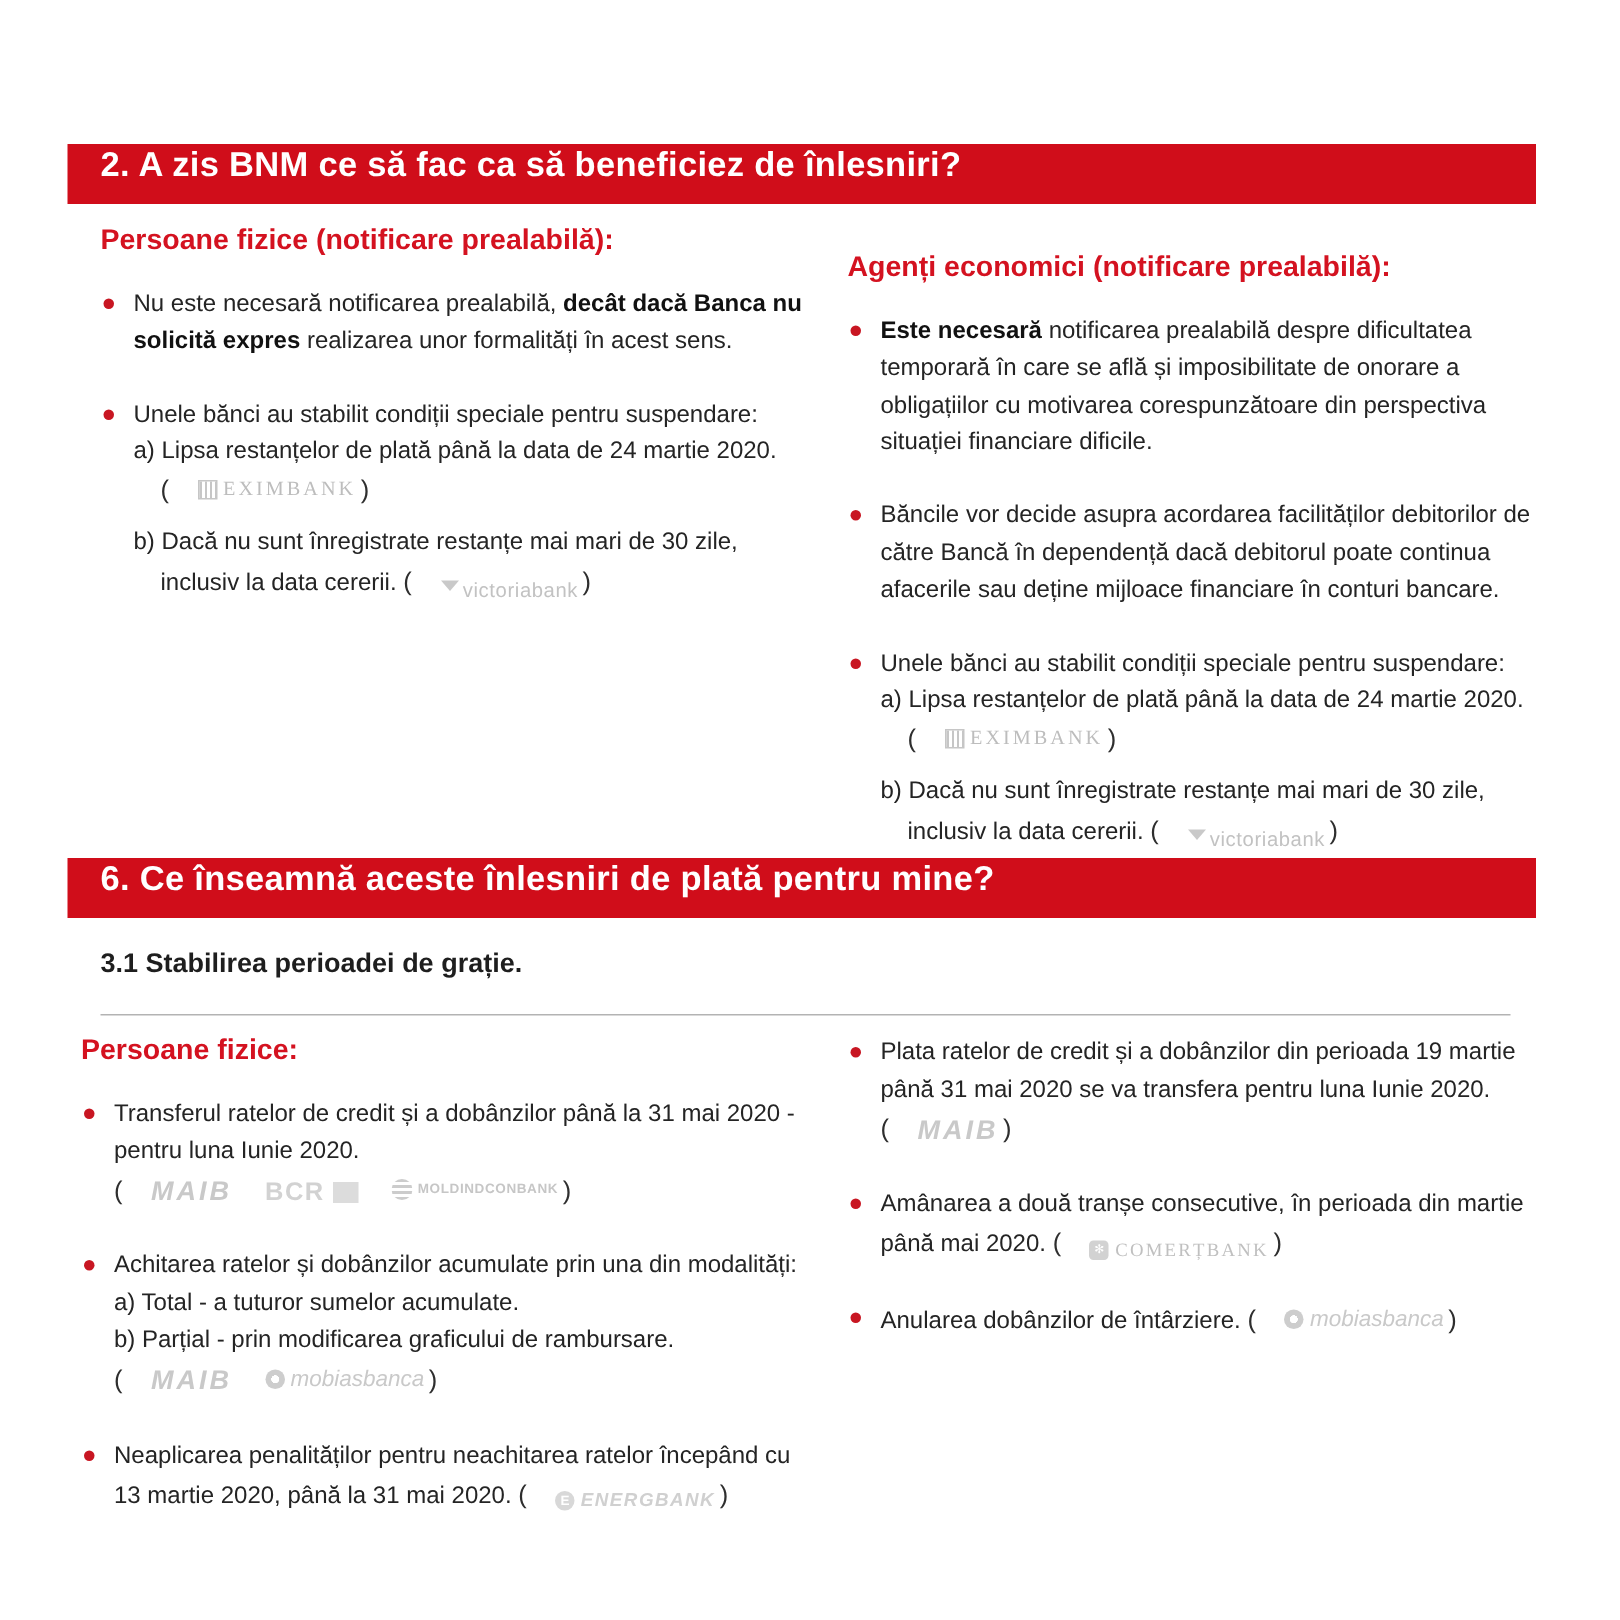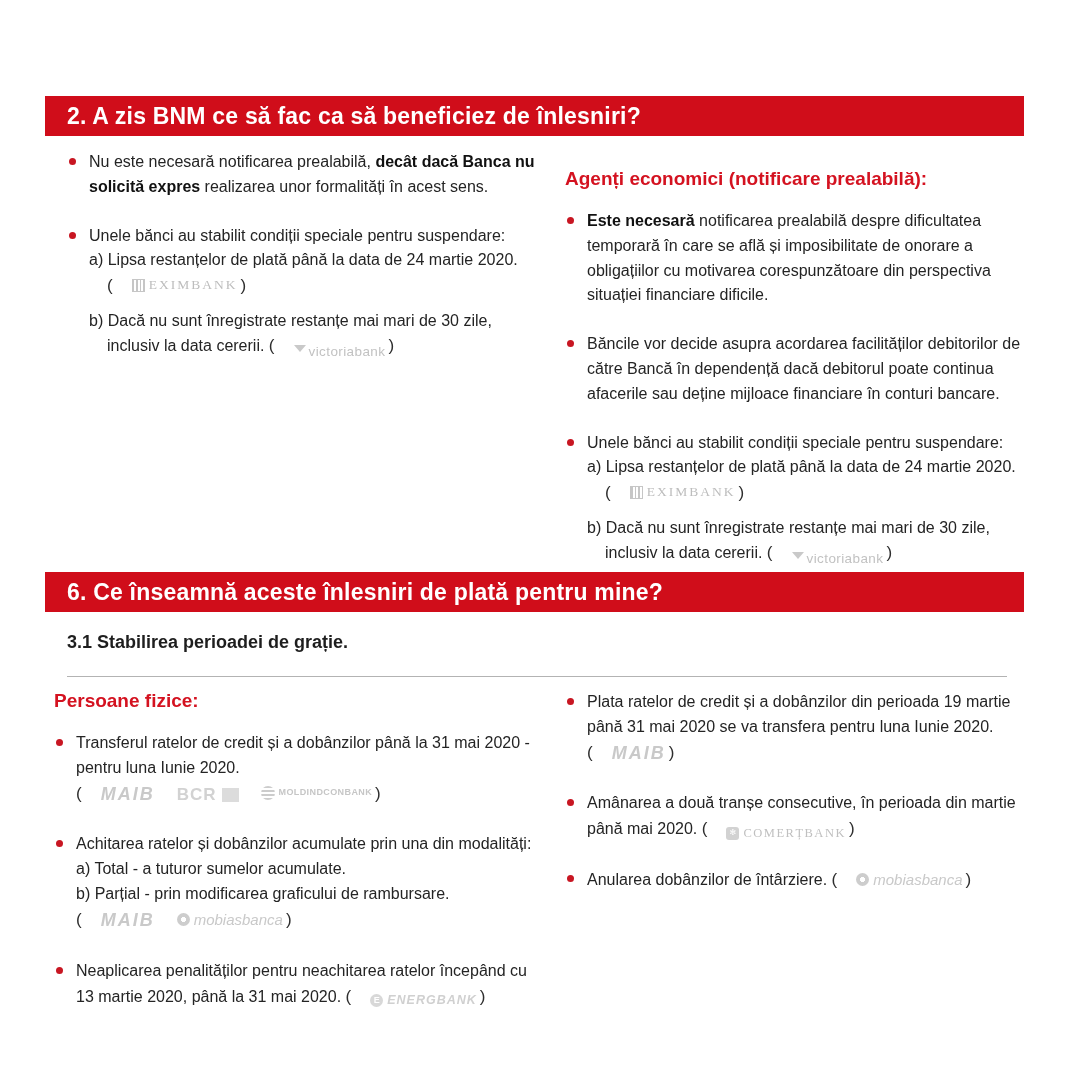--- a/index.html
+++ b/index.html
@@ -1,19 +1,19 @@
 <!DOCTYPE html>
 <html><head>
 <meta charset="utf-8">
 <style>
   html,body{margin:0;padding:0;background:#ffffff;}
   .page{position:relative;width:1080px;height:1080px;background:#ffffff;overflow:hidden;
         font-family:"Liberation Sans",sans-serif;color:#242424;}
   .banner{position:absolute;left:45px;width:979px;height:40px;background:#d00d1a;
-          display:flex;align-items:center;box-sizing:border-box;padding-left:22px;}
+          display:flex;box-sizing:border-box;padding-left:22px;}
   .banner-title{color:#ffffff;font-weight:bold;font-size:23px;letter-spacing:.2px;white-space:nowrap;}
   #banner-2{top:96px;}
   #banner-3{top:572px;}
   .col{position:absolute;}
   #s2-left{left:67px;top:150px;width:478px;}
   #s2-right{left:565px;top:168px;width:468px;}
   #s3-left{left:54px;top:690px;width:478px;}
   #s3-right{left:565px;top:690px;width:468px;}
   .col-heading{color:#d41220;font-weight:bold;font-size:19px;margin-bottom:19px;}
   .item{display:flex;margin-bottom:24px;font-size:16px;line-height:1.55;}
@@ -53,20 +53,21 @@
 </head>
 <body>
 
 <div class="page">
 
   <div class="banner" id="banner-2">
     <span class="banner-title">2. A zis BNM ce să fac ca să beneficiez de înlesniri?</span>
   </div>
 
   <div class="col" id="s2-left">
+    <div class="col-heading">Persoane fizice (notificare prealabilă):</div>
 
     <div class="item">
       <span class="dot"></span>
       <div class="body">
         <span>Nu este necesară notificarea prealabilă, </span><b>decât dacă Banca nu solicită expres</b><span> realizarea unor formalități în acest sens.</span>
       </div>
     </div>
 
     <div class="item">
       <span class="dot"></span>

